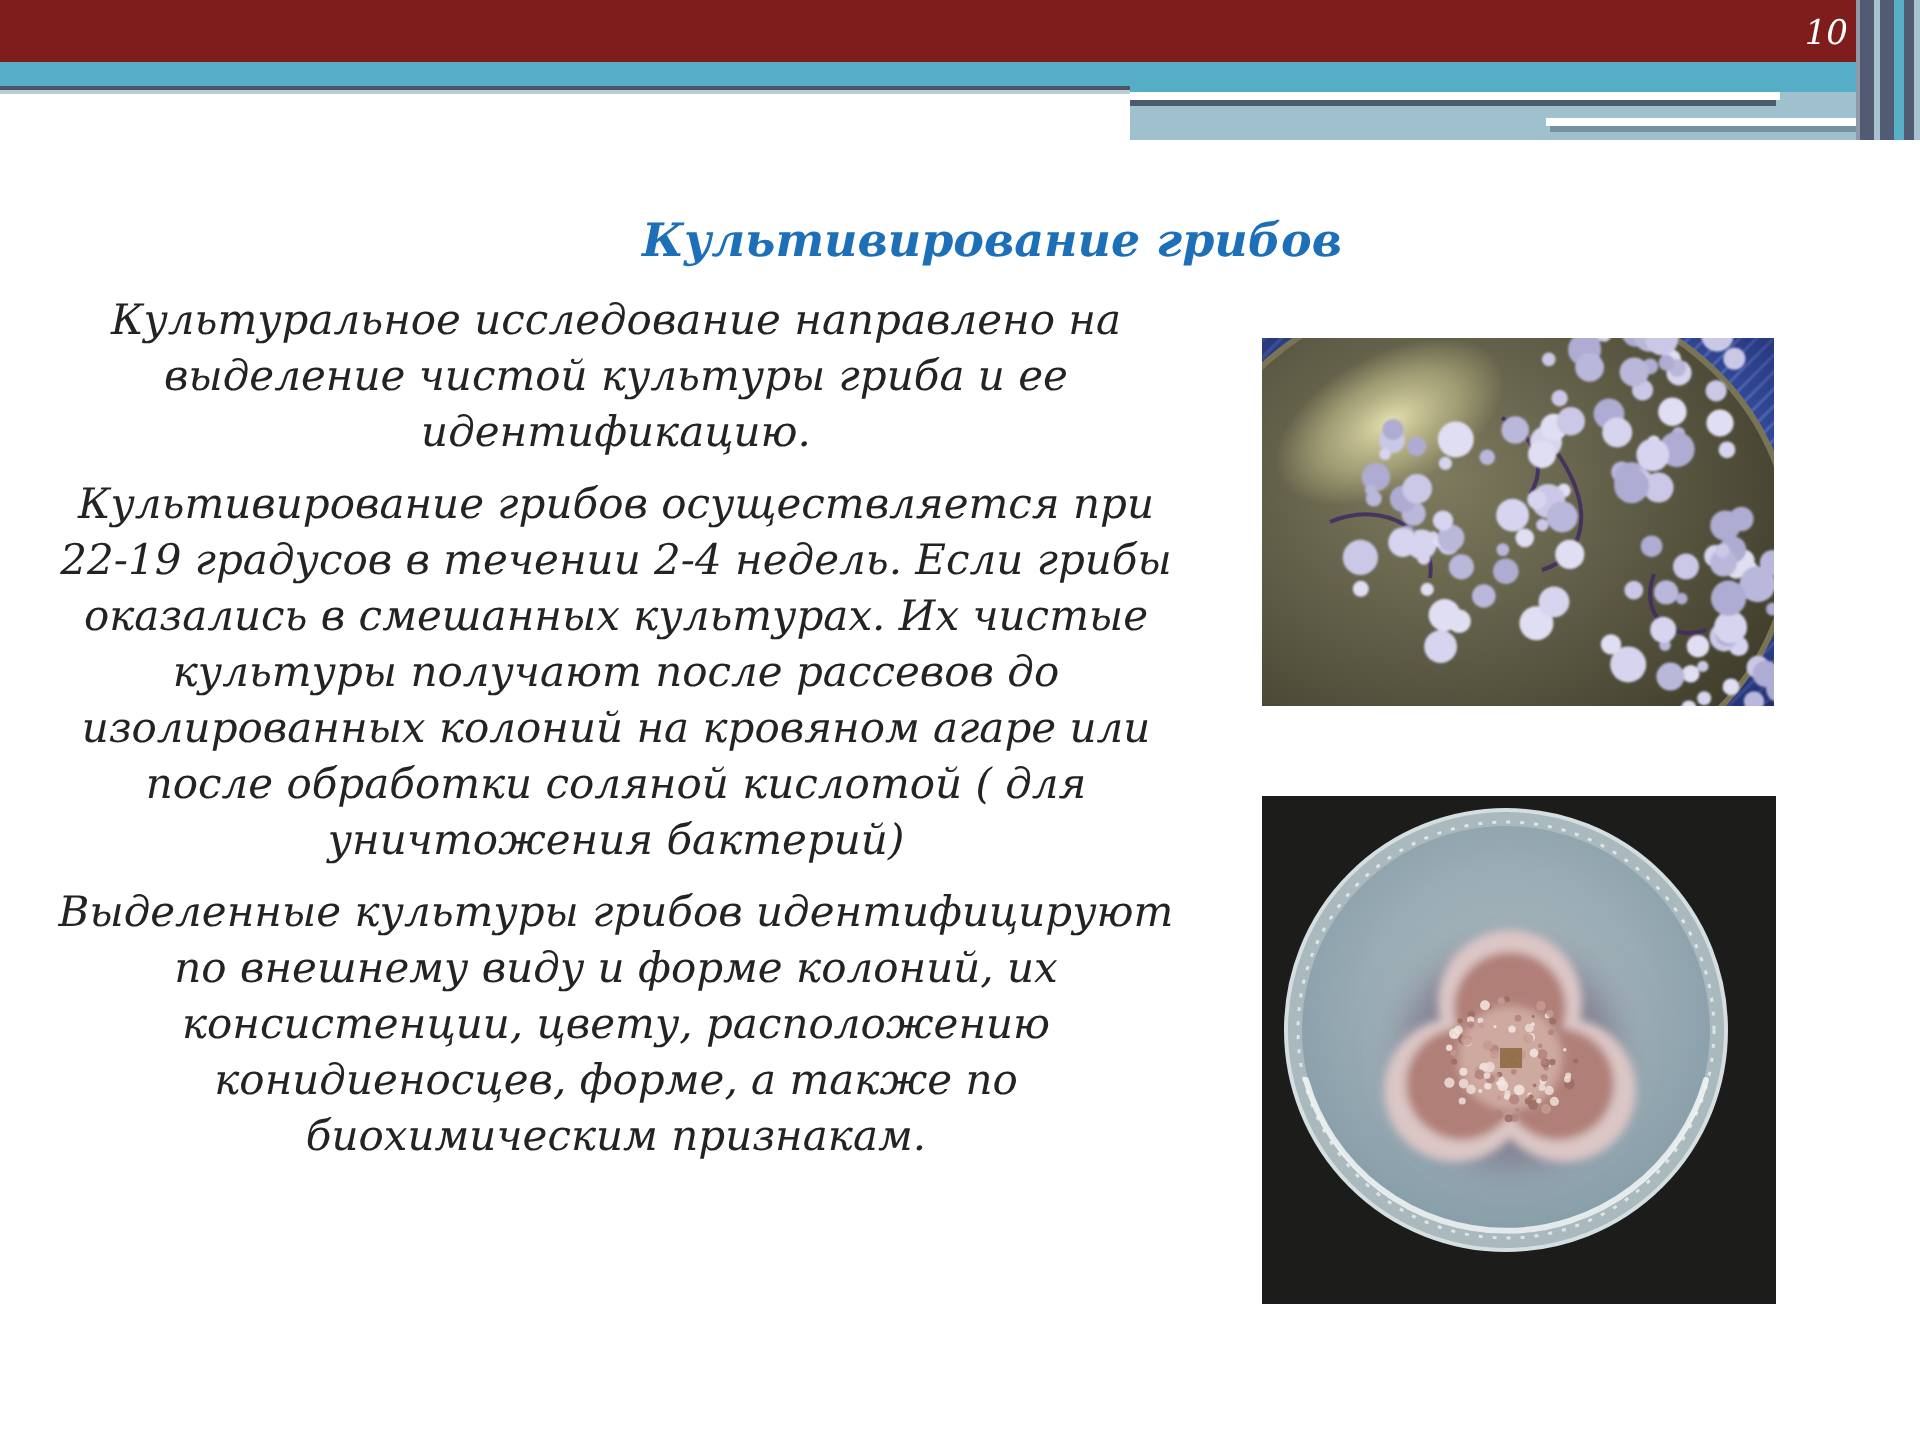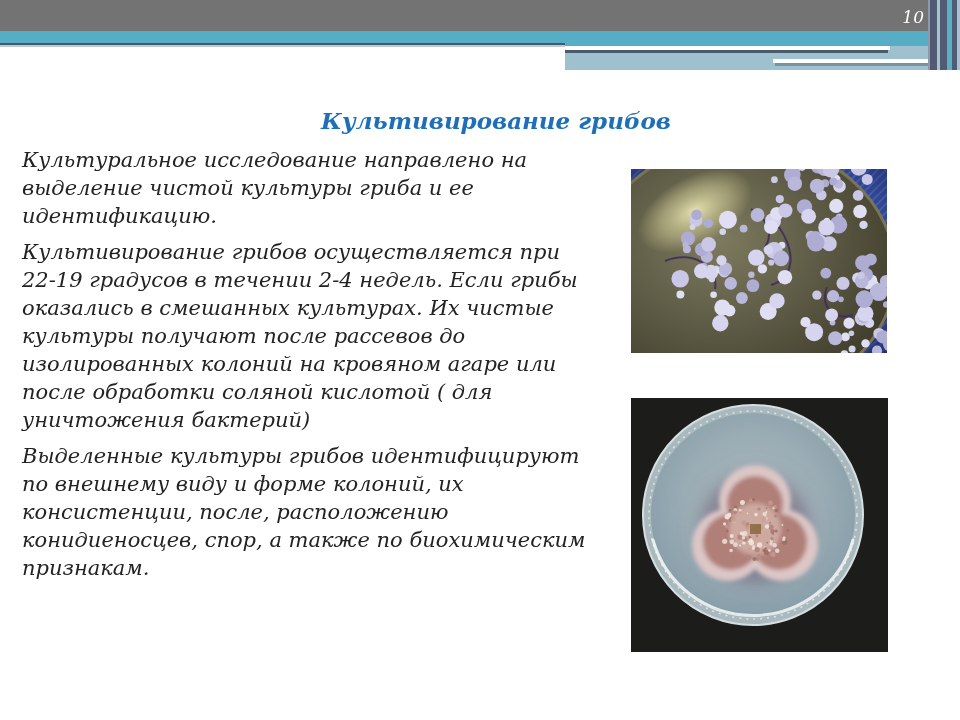--- a/index.html
+++ b/index.html
@@ -1,21 +1,21 @@
 <!DOCTYPE html>
 <html><head>
 <meta charset="utf-8">
 <style>
   html,body{margin:0;padding:0;background:#888;}
   .slide{
     position:relative;width:960px;height:720px;background:#ffffff;
     overflow:hidden;font-family:"DejaVu Serif",serif;margin:0 auto;
   }
   
-  .bar-dark{position:absolute;left:0;top:0;width:960px;height:31px;background:#737373;}
+  .bar-dark{position:absolute;left:0;top:0;width:960px;height:31px;background:#7f1d1d;}
   .page-num{position:absolute;right:36px;top:7px;color:#fff;font-style:italic;font-size:17px;line-height:20px;}
   .bar-teal{position:absolute;left:0;top:31px;width:960px;height:12px;background:#56aec6;}
   .line-dark{position:absolute;left:0;top:43px;width:565px;height:2px;background:#4b5568;}
   .line-light{position:absolute;left:0;top:45px;width:565px;height:2px;background:#bacdd4;}
   .right-panel{position:absolute;left:565px;top:43px;width:395px;height:27px;background:#9fc0cd;}
   .rp-teal{position:absolute;left:0;top:0;width:100%;height:3px;background:#56aec6;}
   .rp-white1{position:absolute;left:0;top:3px;width:325px;height:4px;background:#ffffff;}
   .rp-dark1{position:absolute;left:0;top:7px;width:323px;height:3px;background:#4b5b6e;}
   .rp-white2{position:absolute;left:208px;top:16px;width:172px;height:4px;background:#ffffff;}
   .rp-gray2{position:absolute;left:210px;top:20px;width:185px;height:3px;background:#78929e;}
@@ -23,21 +23,21 @@
     position:absolute;left:928px;top:0;width:32px;height:70px;
     background:linear-gradient(90deg,#8f99a9 0 2px,#515c74 2px 9px,#a9c3ce 9px 12px,
       #515c74 12px 19px,#57b0c6 19px 24px,#515c74 24px 29px,#a9c3ce 29px 32px);
   }
   
   .title{
     position:absolute;left:0;top:90px;width:960px;text-align:center;margin:16px;
     font-style:italic;font-weight:bold;font-size:23px;line-height:30px;color:#1d70b8;
   }
   .body-text{
-    position:absolute;left:22px;top:146px;width:572px;
+    position:absolute;left:22px;top:146px;width:572px;text-align:center;
     font-style:italic;font-size:21px;line-height:28px;color:#232323;
   }
   .body-text p{margin:0 0 8px 0;}
   
   figure{margin:0;padding:0;position:absolute;}
   .fig1{left:631px;top:169px;width:256px;height:184px;}
   .fig2{left:631px;top:398px;width:257px;height:254px;}
   figure svg{display:block;width:100%;height:100%;}
 </style>
 </head>
@@ -58,21 +58,21 @@
     <div class="rp-white2"></div>
     <div class="rp-gray2"></div>
   </div>
   <div class="corner-stripes"></div>
 
   <h1 class="title">Культивирование грибов</h1>
 
   <div class="body-text">
     <p>Культуральное исследование направлено на выделение чистой культуры гриба и ее идентификацию.</p>
     <p>Культивирование грибов осуществляется при 22-19 градусов в течении 2-4 недель. Если грибы оказались в смешанных культурах. Их чистые культуры получают после рассевов до изолированных колоний на кровяном агаре или после обработки соляной кислотой ( для уничтожения бактерий)</p>
-    <p>Выделенные культуры грибов идентифицируют по внешнему виду и форме колоний, их консистенции, после, расположению конидиеносцев, спор, а также по биохимическим признакам.</p>
+    <p>Выделенные культуры грибов идентифицируют по внешнему виду и форме колоний, их консистенции, цвету, расположению конидиеносцев, форме, а также по биохимическим признакам.</p>
   </div>
 
   <figure class="fig1">
     <svg viewBox="0 0 256 184">
       <defs>
         <pattern id="denim" width="6" height="6" patternUnits="userSpaceOnUse" patternTransform="rotate(45)">
           <rect width="6" height="6" fill="#3a55a8"></rect>
           <line x1="1" y1="0" x2="1" y2="6" stroke="#5a77c4" stroke-width="1.6"></line>
         </pattern>
         <radialGradient id="denimShade" cx="50%" cy="45%" r="75%">

